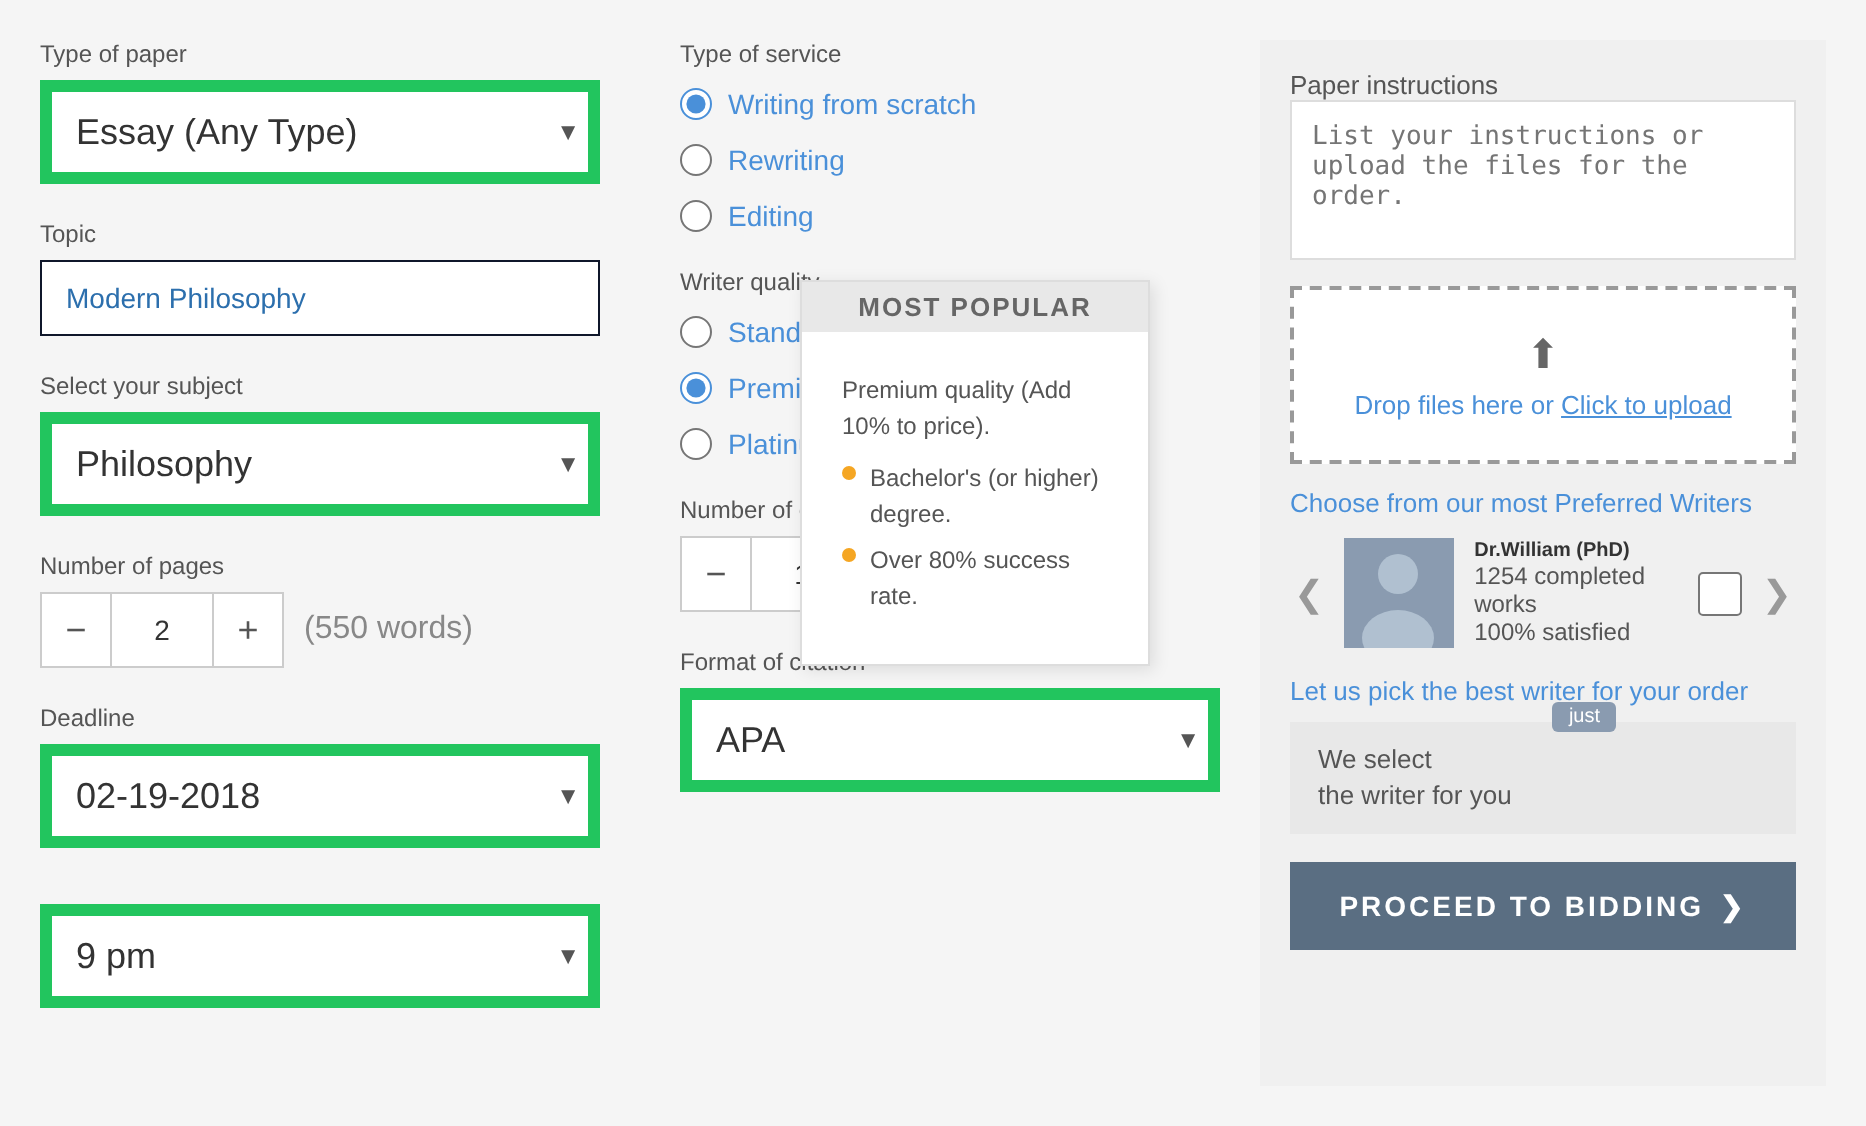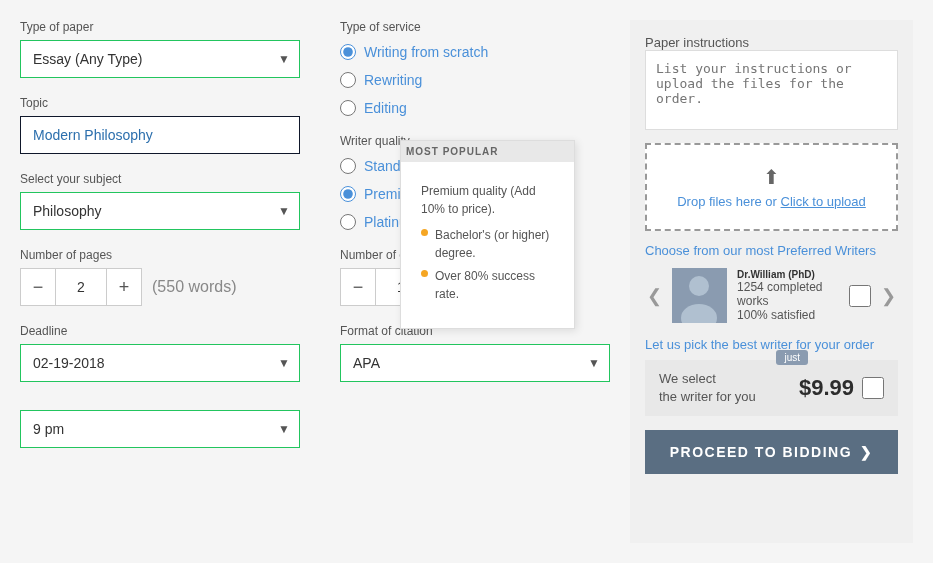--- a/index.html
+++ b/index.html
@@ -11,23 +11,23 @@
     .middle-col { width: 310px; padding: 0 20px; flex-shrink: 0; position: relative; }
     .right-col { flex: 1; background: #f0f0f0; padding: 15px; }
 
     .field-label { font-size: 12px; color: #555; margin-bottom: 6px; display: block; }
 
     .form-group { margin-bottom: 18px; }
 
     .select-wrapper { position: relative; }
     .form-select, .form-input {
       width: 100%;
-      border: 1px solid #22c55e;
+      border: 6px solid #22c55e;
       padding: 10px 12px;
-      font-size: 14px;
+      font-size: 18px;
       background: #fff;
       color: #333;
       appearance: none;
     }
     .form-select { cursor: pointer; padding-right: 30px; }
     .select-arrow {
       position: absolute;
       right: 10px;
       top: 50%;
       transform: translateY(-50%);
@@ -86,23 +86,23 @@
       top: 120px;
       width: 175px;
       background: #fff;
       border: 1px solid #ddd;
       box-shadow: 2px 2px 8px rgba(0,0,0,0.1);
       z-index: 10;
       padding: 0;
     }
     .tooltip-header {
       background: #e8e8e8;
-      text-align: left;
+      text-align: center;
       padding: 5px;
-      font-size: 10px;
+      font-size: 13px;
       color: #666;
       letter-spacing: 1px;
       font-weight: bold;
     }
     .tooltip-body { padding: 20px; font-size: 12px; color: #555; line-height: 1.5; }
     .tooltip-body .bullet { display: flex; align-items: flex-start; margin-bottom: 5px; }
     .tooltip-body .dot { width: 7px; height: 7px; background: #f5a623; border-radius: 50%; margin-right: 7px; margin-top: 3px; flex-shrink: 0; }
 
     
     .citation-select-wrapper { position: relative; width: 100%; }
@@ -399,24 +399,20 @@
       </div>
     </div>
 
     <div style="margin-top: 14px;">
       <div class="best-writer-title">Let us pick the best writer for your order</div>
       <div class="best-writer-card">
         <span class="just-badge">just</span>
         <div class="best-writer-text">
           We select<br>the writer for you
         </div>
-        <div class="price-section">
-          <span class="price-value">$9.99</span>
-          <input type="checkbox" class="price-select-box" style="">
-        </div>
       </div>
     </div>
 
     <button class="proceed-btn">
       <span>PROCEED TO BIDDING</span>
       <span>❯</span>
     </button>
   </div>
 </div>
 

